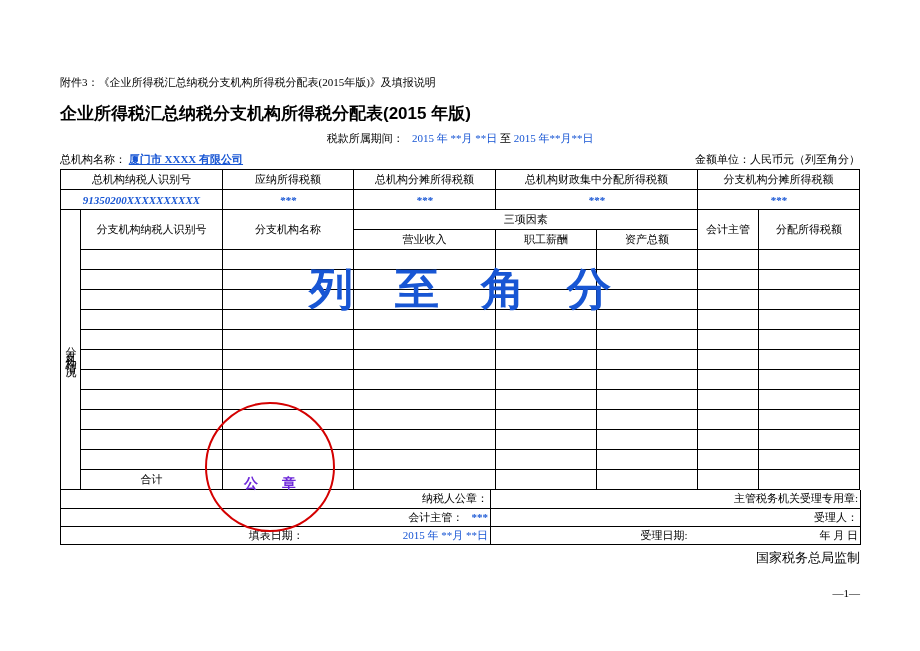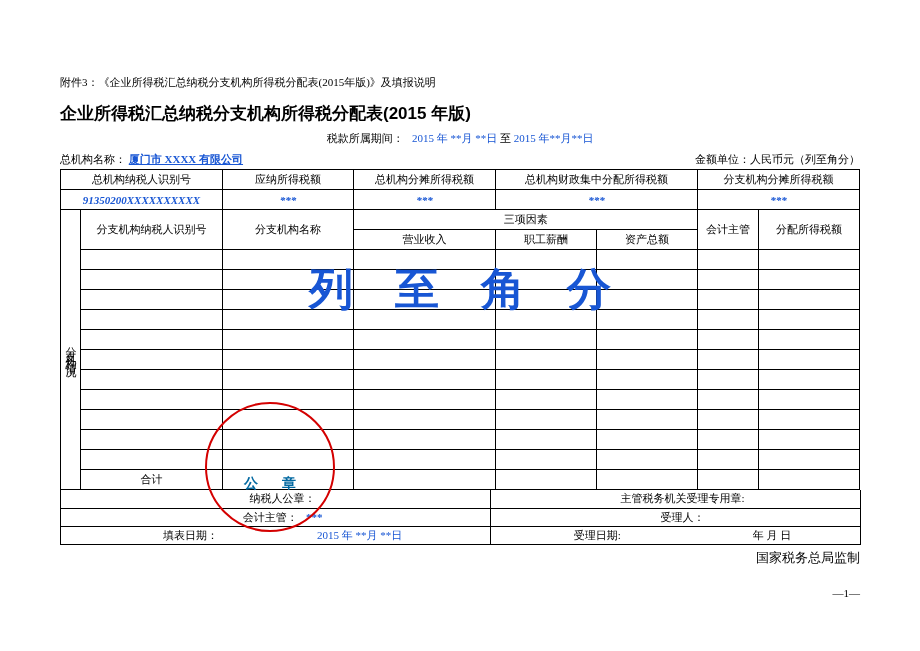--- a/index.html
+++ b/index.html
@@ -46,21 +46,21 @@
       font-weight: normal;
     }
     .row-value { color: #1856d4; font-weight: bold; font-size: 11px; font-style: italic; }
     .vertical-label {
       writing-mode: vertical-rl;
       text-orientation: upright;
       letter-spacing: 4px;
       text-align: center;
       padding: 4px 0;
     }
-    .footer-table td { height: 18px; text-align: center; padding-left: 16px; }
+    .footer-table td { height: 18px; text-align: right; padding-left: 16px; }
     .footer-table .right-cell { border-left: 1px solid #7f1d1d; }
     .watermark {
       position: absolute;
       top: 260px;
       left: 0;
       width: 100%;
       text-align: center;
       font-size: 44px;
       font-family: "SimHei", "黑体", sans-serif;
       font-weight: bold;
@@ -76,21 +76,21 @@
       border: 2.5px solid #d40000;
       border-radius: 50%;
       left: 205px;
       top: 402px;
       pointer-events: none;
       display: flex;
       align-items: center;
       justify-content: center;
     }
     .stamp-text {
-      color: #0369a1;
+      color: #6d28d9;
       font-weight: bold;
       font-size: 14px;
       letter-spacing: 24px;
       text-indent: 24px;
       margin-top: 34px;
     }
     .footer-right {
       text-align: right;
       font-size: 13px;
       margin-top: 4px;

